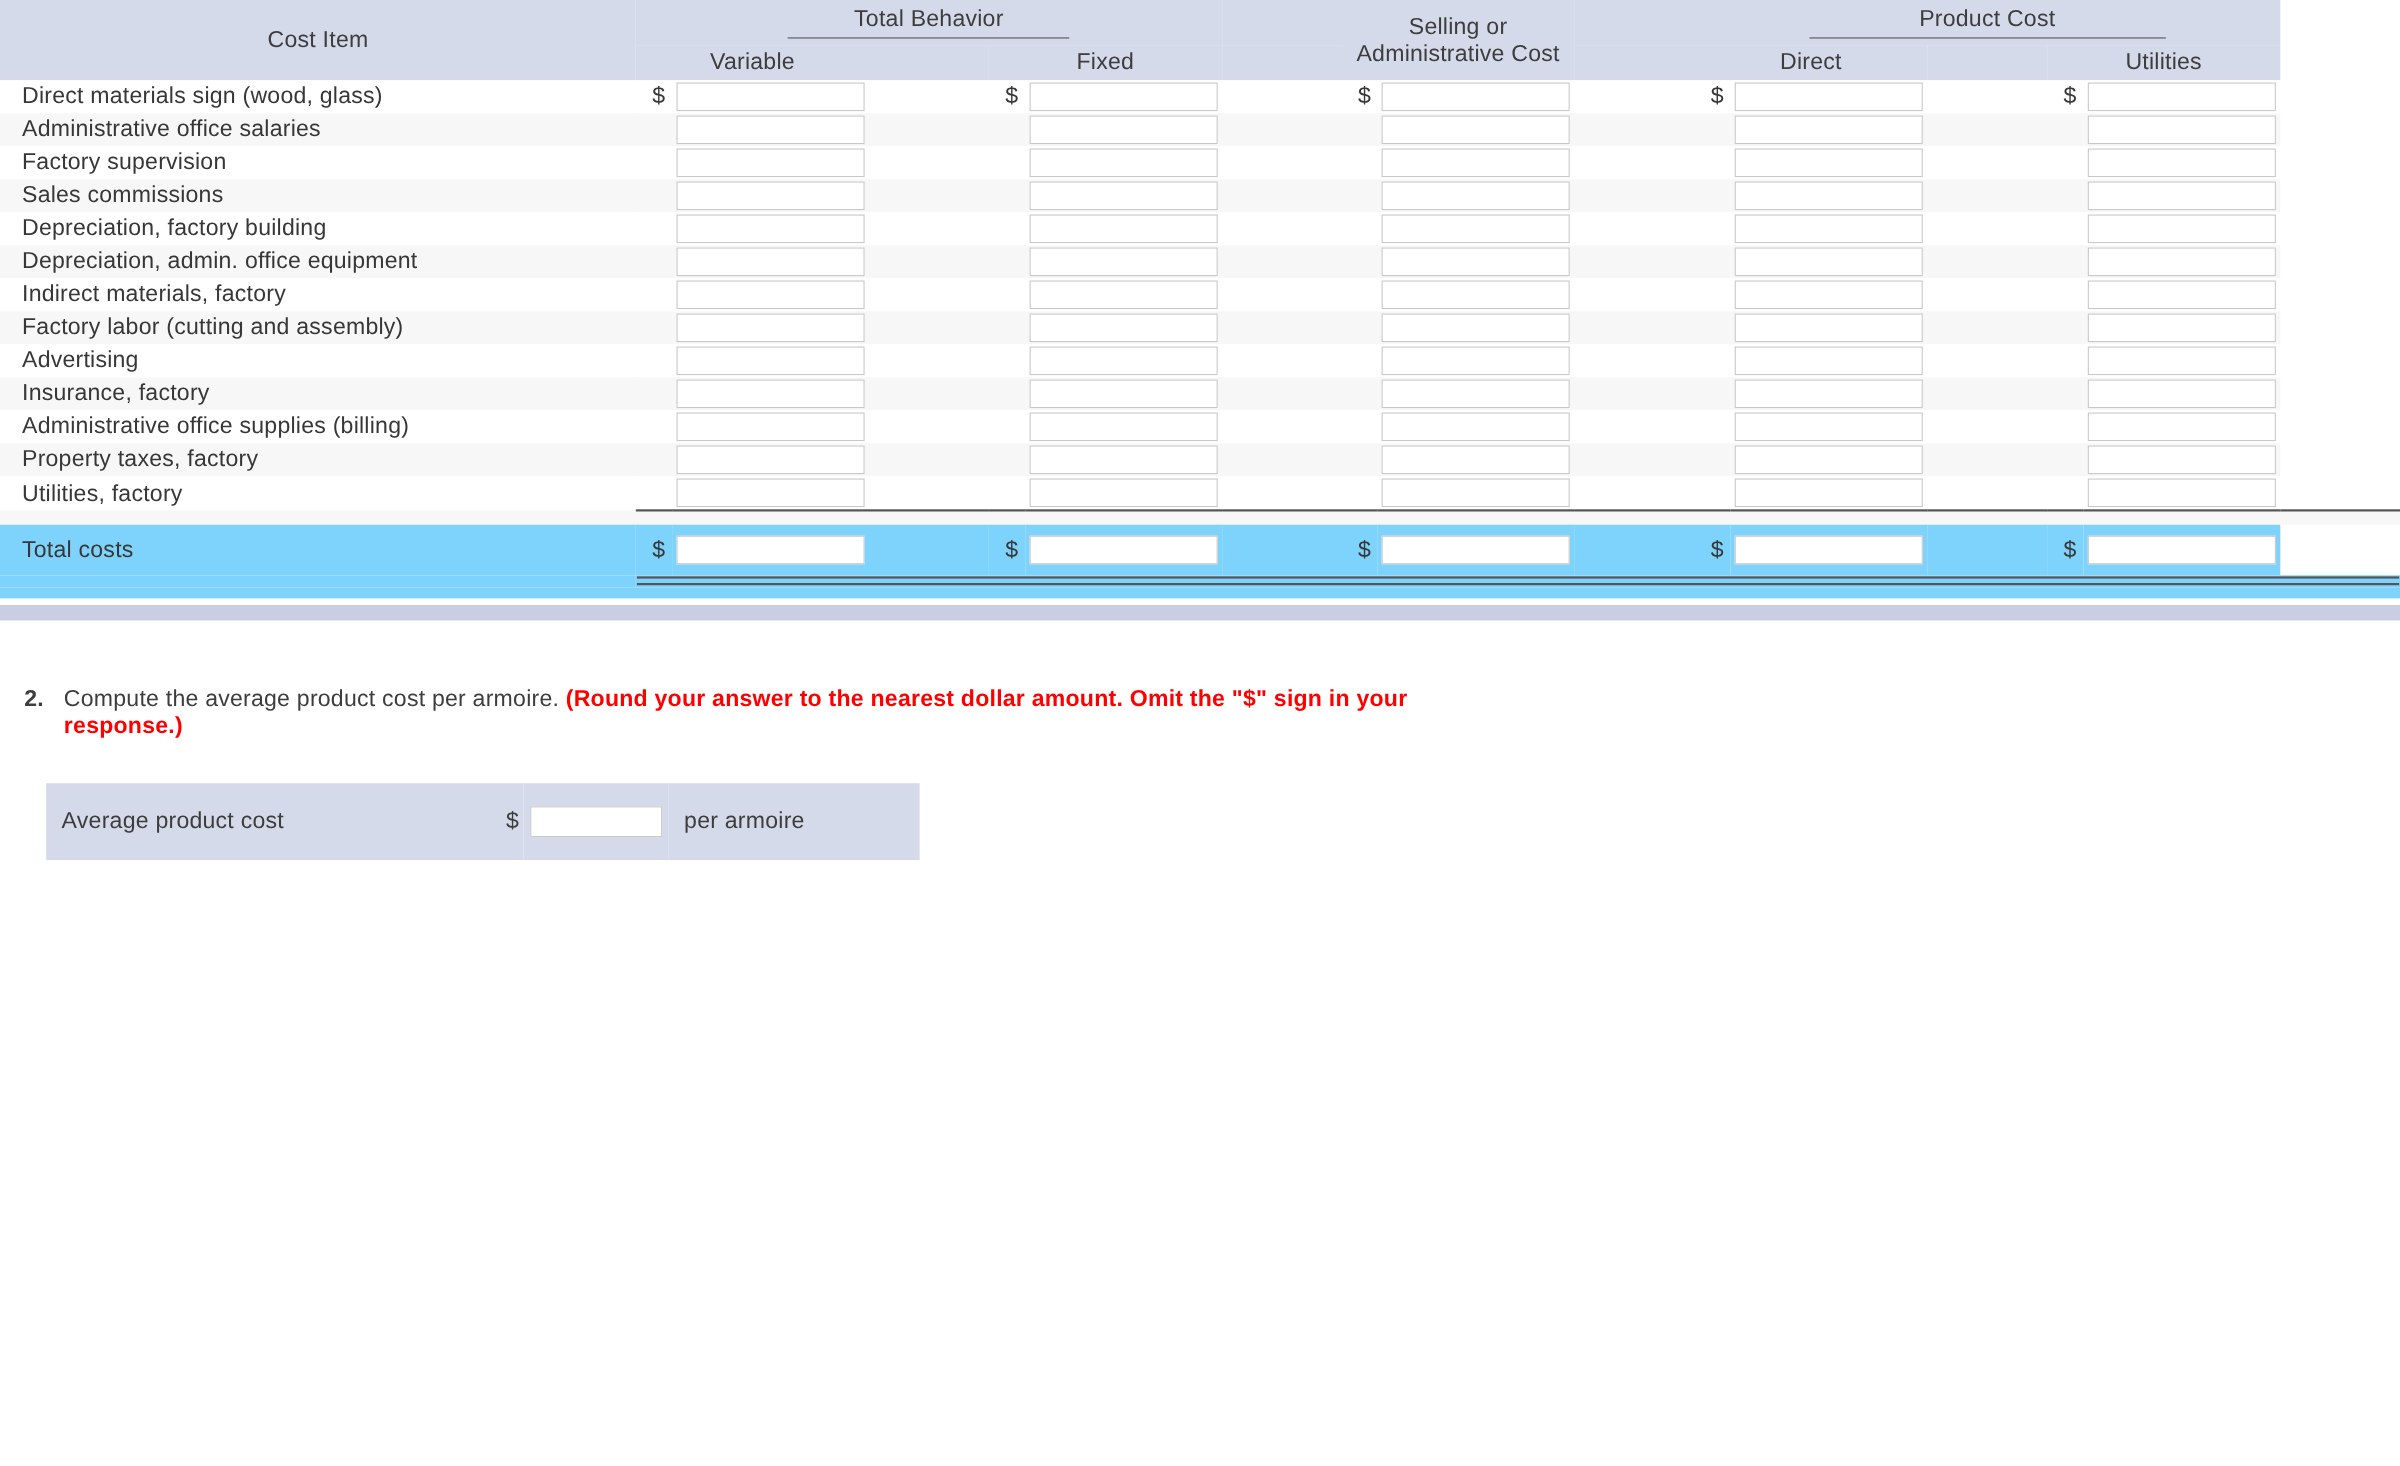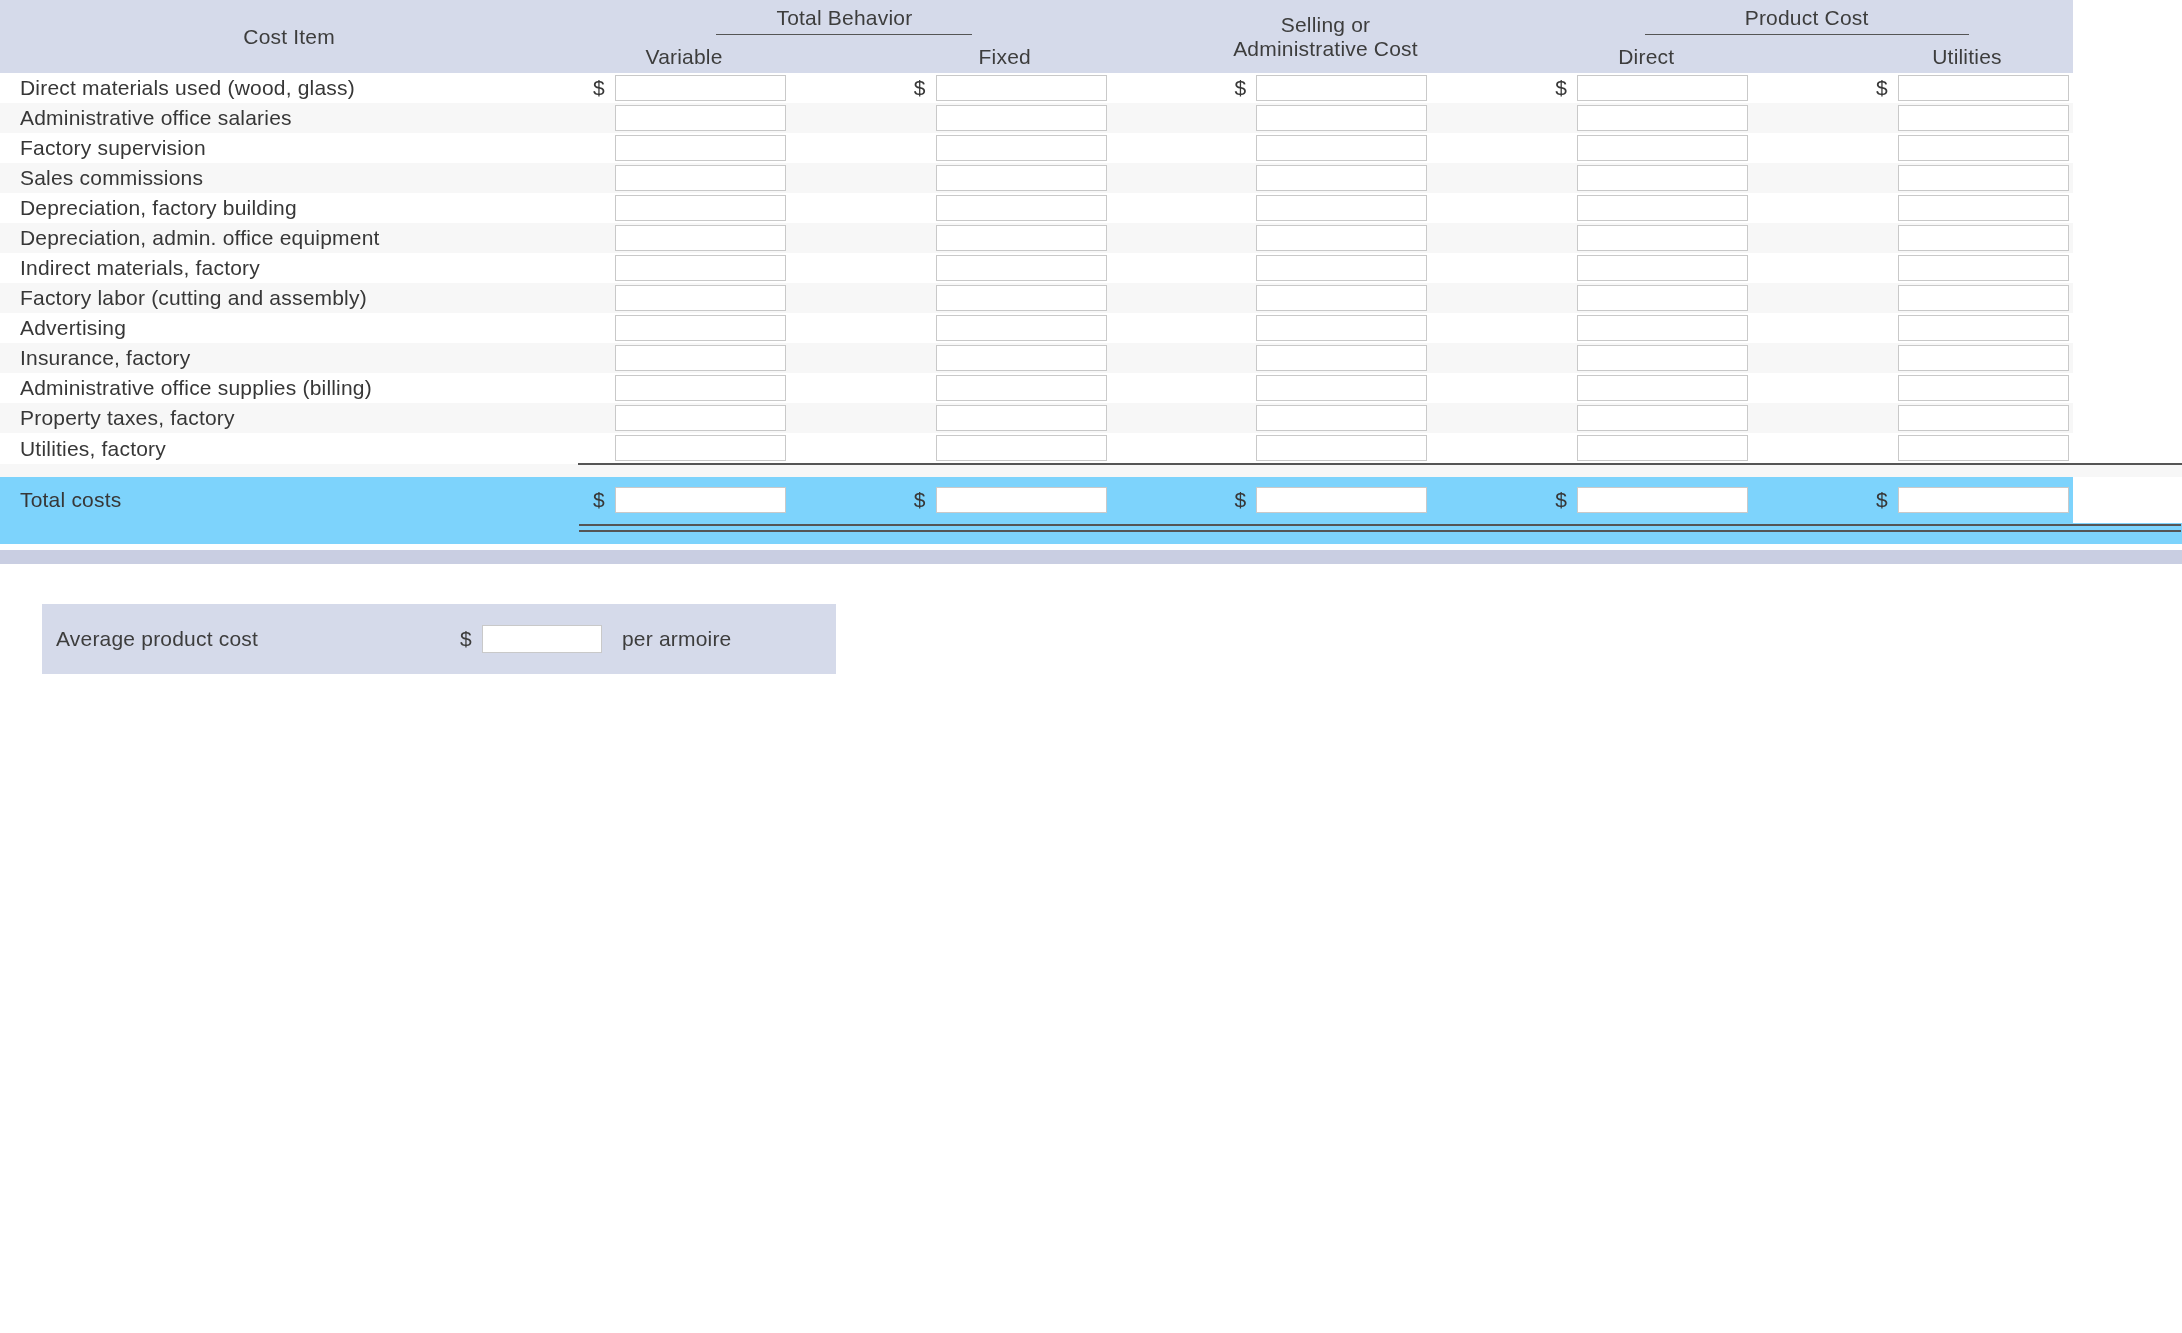--- a/index.html
+++ b/index.html
@@ -71,21 +71,21 @@
       <td colspan="2">Fixed</td>
       <td></td>
       <td></td>
       <td colspan="2">Direct</td>
       <td></td>
       <td colspan="2">Utilities</td>
     </tr>
   </tbody>
   <tbody id="rows">
         <tr class="even">
-          <td class="lbl">Direct materials used (wood, glass)</td>
+          <td class="lbl">Direct materials sign (wood, glass)</td>
           <td class="ds">$</td>
           <td class="in"><input type="text" style=""></td>
           <td></td>
           <td class="ds">$</td>
           <td class="in"><input type="text" style=""></td>
           <td></td>
           <td class="ds">$</td>
           <td class="in"><input type="text" style=""></td>
           <td></td>
           <td class="ds">$</td>
@@ -328,20 +328,26 @@
             <div style="border-top:2px solid #555;height:1px"></div>
           </td>
         </tr>
     <tr class="grey">
           <td colspan="16" style="height:8px"></td>
         </tr>
   </tbody>
 </table>
 <div class="bar"></div>
 
+<div class="q2">
+  <span class="num">2.</span>
+  <span class="txt">
+    <span>Compute the average product cost per armoire. </span><span class="red">(Round your answer to the nearest dollar amount. Omit the "$" sign in your response.)</span>
+  </span>
+</div>
 
 <div class="ans">
   <table>
     <tbody>
           <tr>
       <td style="width:380px">Average product cost</td>
       <td class="dscell">$</td>
       <td class="inpcell"><input type="text" style=""></td>
       <td style="width:200px">per armoire</td>
     </tr>

